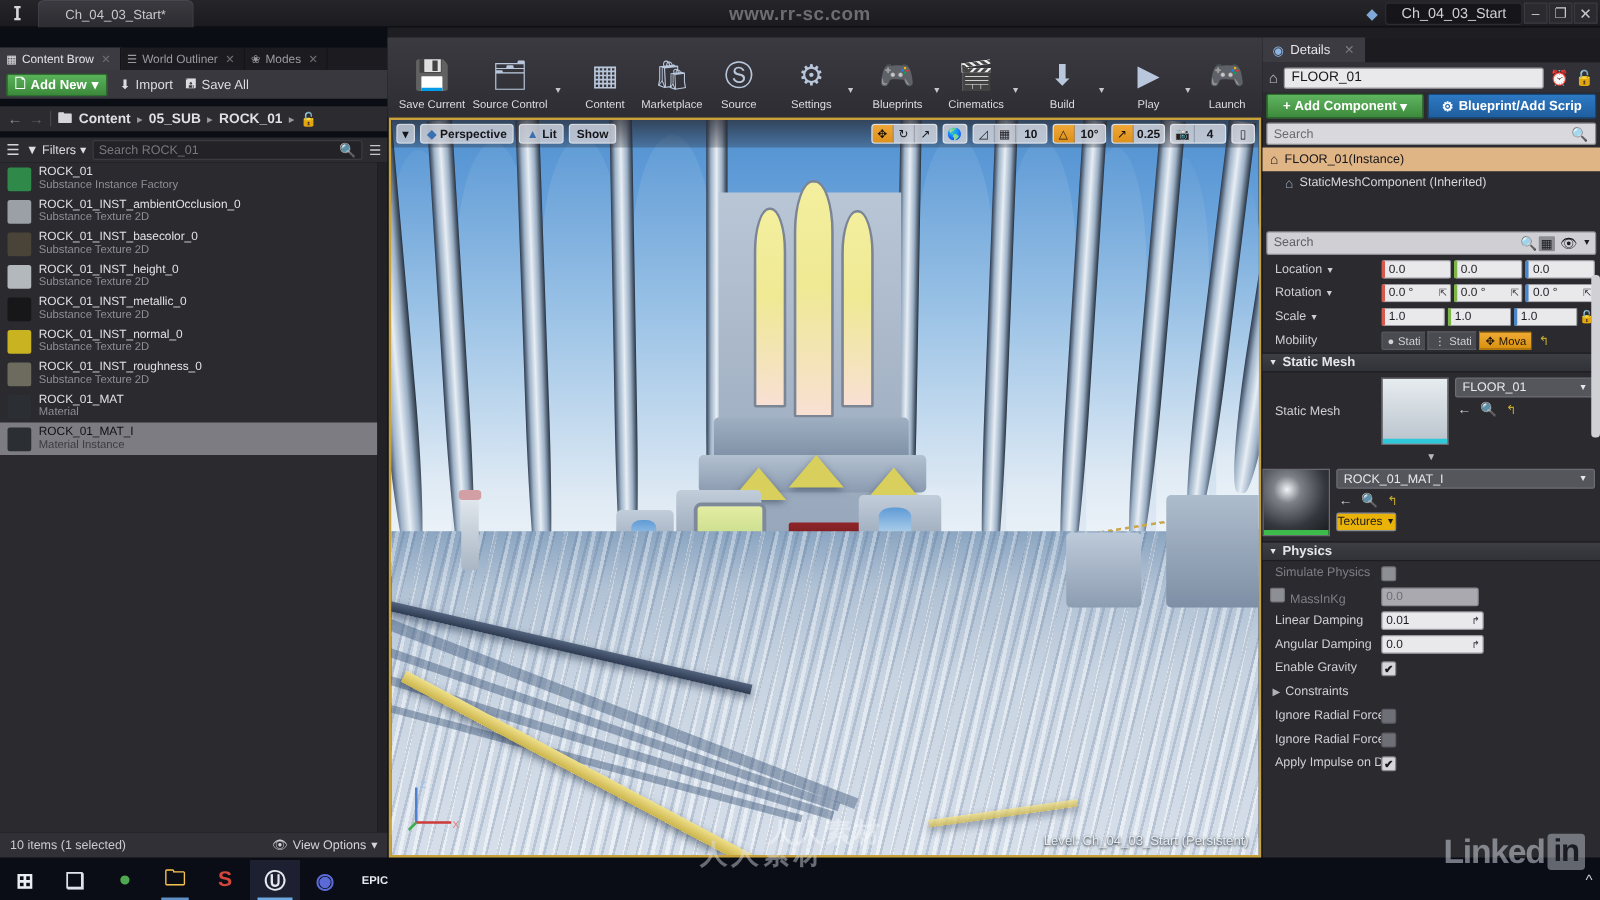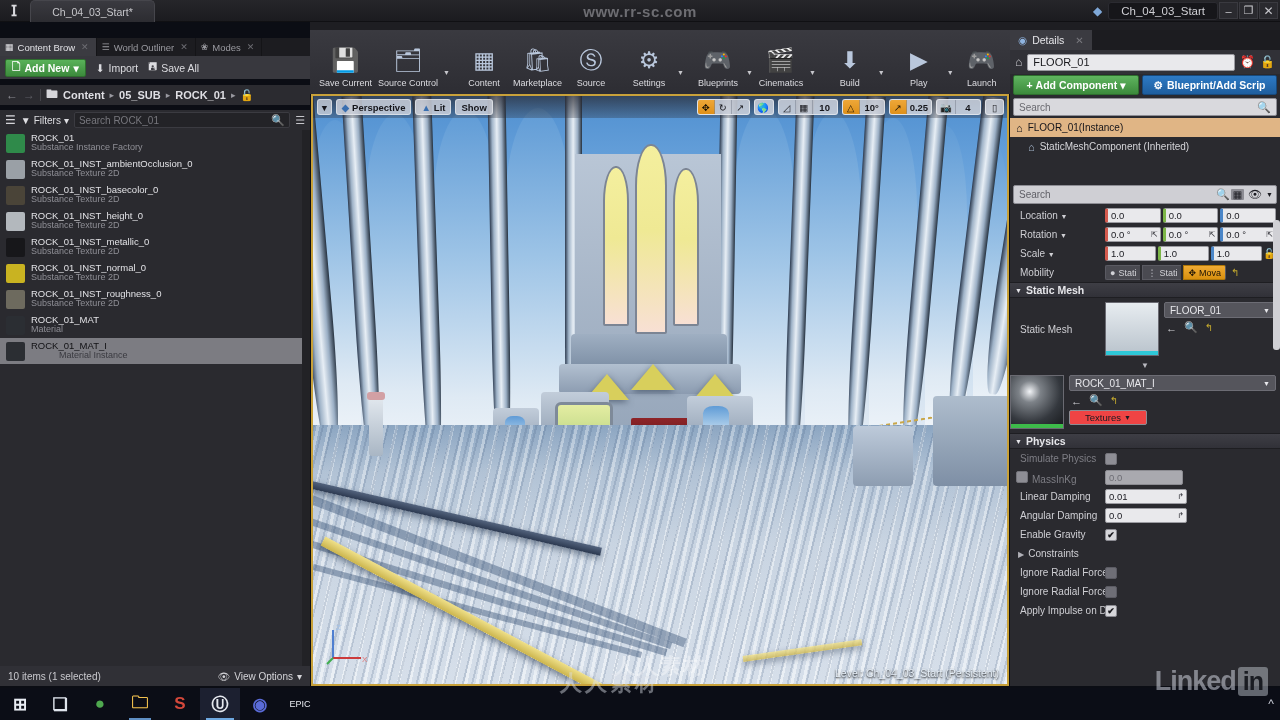--- a/index.html
+++ b/index.html
@@ -120,21 +120,21 @@
     position: absolute; left: 0; top: 130px; width: 302px; height: 536px;
     background: #2a2a2f; overflow: hidden;
   }
   .arow { height: 26px; display: flex; align-items: center; padding-left: 6px; gap: 6px; }
   .arow.sel { background: #7c7c82; }
   .athumb { width: 19px; height: 19px; border-radius: 2px; flex: 0 0 19px; position: relative; overflow: hidden; }
   .atext { display: flex; flex-direction: column; justify-content: center; line-height: 1.08; }
   .aname { color: #e2e2e6; font-size: 9.5px; }
   .atype { color: #8f8f96; font-size: 9px; }
   .arow.sel .aname { color: #111114; }
-  .arow.sel .atype { color: #3a3a40; margin-left: 28px; }
+  .arow.sel .atype { color: #3a3a40; }
 
   .cb-scroll {
     position: absolute; left: 302px; top: 130px; width: 8px; height: 536px;
     background: #222226;
   }
 
   
   .cb-status {
     position: absolute; left: 0; top: 666px; width: 310px; height: 20px;
     background: #303036; display: flex; align-items: center;
@@ -370,21 +370,21 @@
   .thumb-bar { position: absolute; left: 0; bottom: 0; width: 100%; height: 4px; }
   .asset-right { flex: 1; padding-left: 5px; display: flex; flex-direction: column; gap: 3px; }
   .combo {
     height: 16px; background: #55555c; border: 1px solid #6c6c74; border-radius: 2px;
     display: flex; align-items: center; justify-content: space-between;
     padding: 0 5px; color: #e8e8ec; font-size: 10px;
   }
   .miniicons { display: flex; align-items: center; gap: 7px; padding-left: 2px; }
   .miniicons span { color: #d3d3d8; font-size: 11px; }
   .texbtn {
-    width: 78px; height: 15px; background: #ef4444; border: 1px solid #8c8c93;
+    width: 48px; height: 15px; background: #eab308; border: 1px solid #8c8c93;
     border-radius: 2px; color: #1a1a20; font-size: 9.5px;
     display: flex; align-items: center; justify-content: center; gap: 3px; text-align: center;
   }
   .mesh-expand { height: 11px; display: flex; align-items: center; justify-content: center; color: #b8b8bf; font-size: 8px; }
 
   .chk {
     width: 12px; height: 12px; background: #d6d6da; border: 1px solid #8b8b92; border-radius: 2px;
     display: flex; align-items: center; justify-content: center;
     color: #17171c; font-size: 9px; font-weight: bold;
   }
@@ -1042,20 +1042,20 @@
       <div class="tb-ic">
         <span style="color: rgb(212, 72, 59); font-size: 17px; font-weight: bold;">S</span>
       </div>
       <div class="tb-ic active">
         <span style="color: rgb(230, 233, 239); font-size: 17px; font-weight: bold;">Ⓤ</span>
       </div>
       <div class="tb-ic">
         <span style="color: rgb(90, 107, 216); font-size: 17px; font-weight: bold;">◉</span>
       </div>
       <div class="tb-ic">
-        <span style="color: rgb(230, 233, 239); font-size: 9px; font-weight: normal; text-align: right;">EPIC</span>
+        <span style="color: rgb(230, 233, 239); font-size: 9px; font-weight: bold; text-align: right;">EPIC</span>
       </div>
       <div class="tray">
       <span class="chev">^</span>
     </div>
   </div>
 
 </div>
 
 </body></html>

